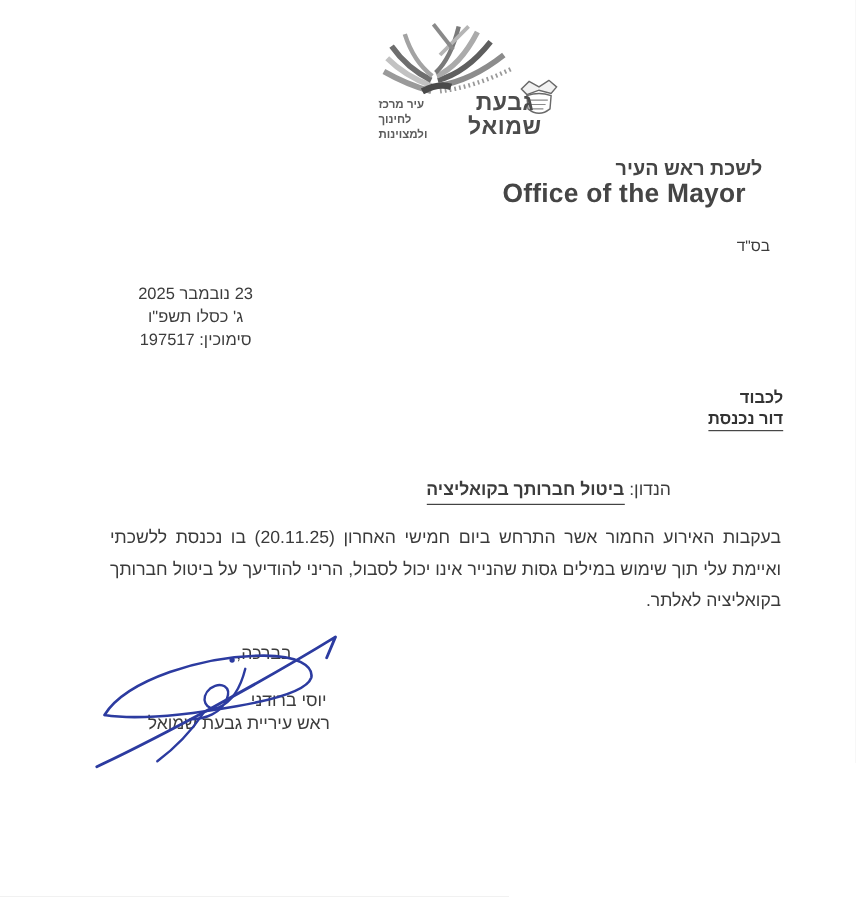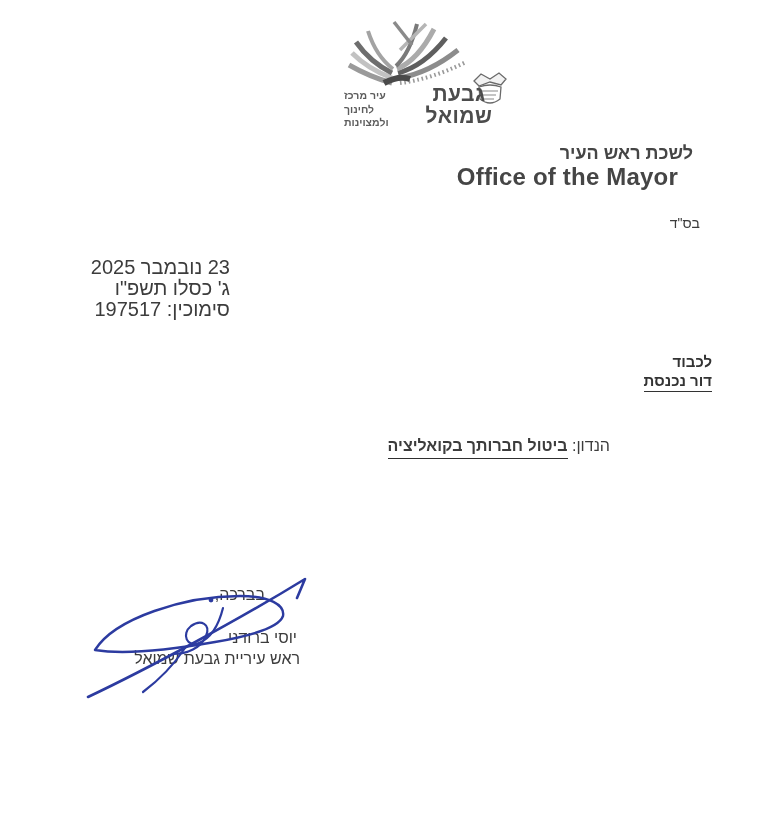--- a/index.html
+++ b/index.html
@@ -26,21 +26,21 @@
     position:absolute;left:6px;top:69px;width:74px;text-align:left;
     font-weight:bold;font-size:10.5px;line-height:13.5px;color:#5c5c5c;
   }
 
   
   .office-he{right:85px;top:143px;font-size:18px;font-weight:bold;color:#454545;}
   .office-en{right:100px;top:163px;font-size:24px;font-weight:bold;color:#454545;letter-spacing:0.2px;}
   .bsd{right:78px;top:215px;font-size:14px;}
 
   
-  .meta{right:548px;top:257px;font-size:20px;line-height:21px;text-align:right;}
+  .meta{right:548px;top:257px;font-size:15px;line-height:21px;text-align:center;}
 
   
   .recipient{right:66px;top:352px;font-size:15px;line-height:19px;font-weight:bold;text-align:right;color:#333;}
   .recipient .name{border-bottom:1.5px solid #333;padding-bottom:1px;display:inline-block;}
 
   
   .subject{right:168px;top:437px;font-size:16px;}
   .subject .subj-text{font-weight:bold;border-bottom:1.6px solid #2f2f2f;padding-bottom:4px;}
 
   
@@ -111,20 +111,21 @@
   <div class="abs recipient rtl">
     <div>לכבוד</div>
     <div><span class="name">דור נכנסת</span></div>
   </div>
 
   <div class="abs subject rtl nowrap">
     <span>הנדון:</span>
     <span class="subj-text">ביטול חברותך בקואליציה</span>
   </div>
 
+  <div class="abs body-par rtl">בעקבות האירוע החמור אשר התרחש ביום חמישי האחרון (20.11.25) בו נכנסת ללשכתי ואיימת עלי תוך שימוש במילים גסות שהנייר אינו יכול לסבול, הריני להודיעך על ביטול חברותך בקואליציה לאלתר.</div>
 
   <div class="abs closing rtl">בברכה,</div>
   <svg class="abs sig-svg" width="260" height="145" viewBox="0 0 260 145" fill="none" stroke="#2c3ba0" stroke-linecap="round" stroke-linejoin="round">
     <path d="M13 137 C 70 110, 160 62, 230 19 L 222 38" stroke-width="2.6"></path>
     <path d="M20 90 C 40 58, 110 36, 165 36 C 195 36, 210 45, 208 56 C 204 68, 175 76, 140 82 C 100 89, 50 95, 20 90" stroke-width="2.4"></path>
     <path d="M148 48 C 144 64, 136 78, 124 83 C 112 88, 106 74, 116 66 C 126 59, 136 64, 131 76 C 126 88, 112 94, 98 94" stroke-width="2.2"></path>
     <path d="M110 88 C 98 106, 84 120, 68 132" stroke-width="2.2"></path>
     <circle cx="136" cy="40" r="2.4" fill="#2c3ba0" stroke="none"></circle>
   </svg>
   <div class="abs signer-name rtl nowrap">יוסי ברודני</div>

